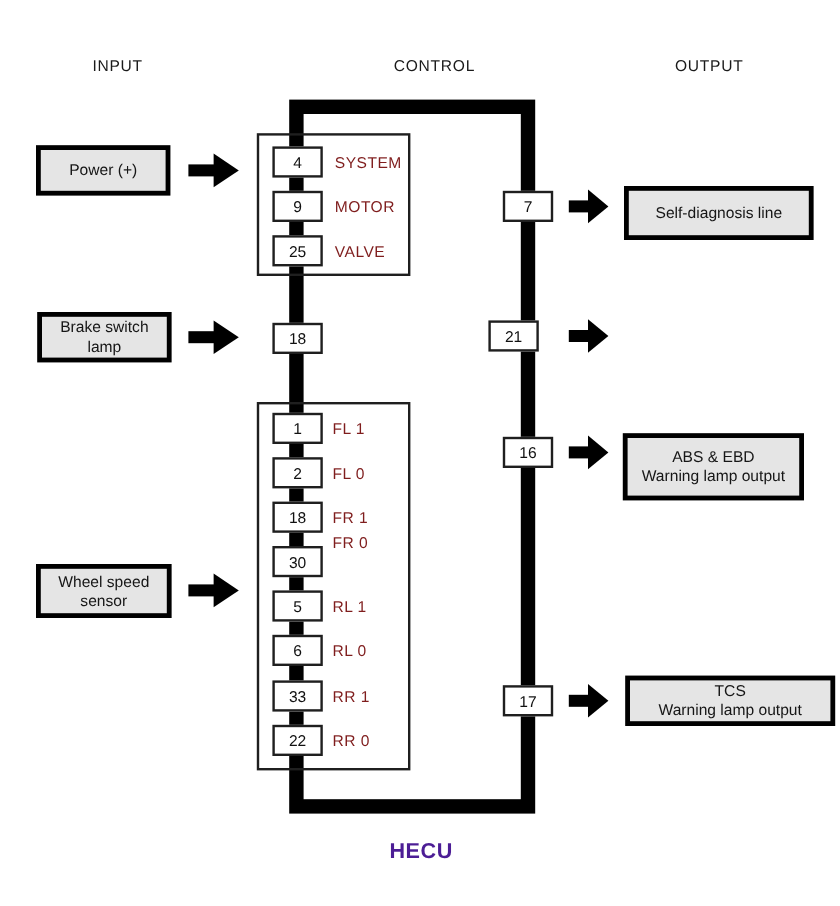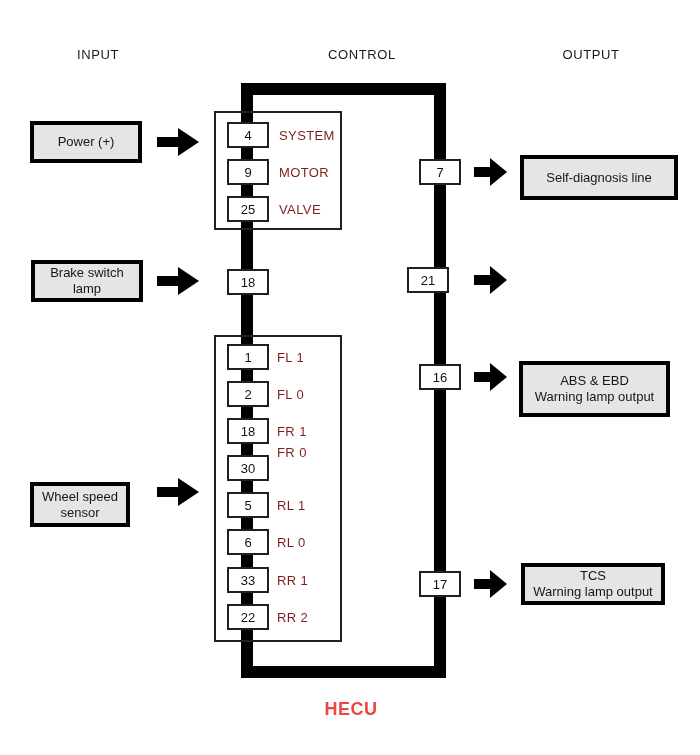--- a/index.html
+++ b/index.html
@@ -51,41 +51,41 @@
     border-top:14px solid transparent;border-bottom:14px solid transparent;
   }
   .arrow-l{width:42px;}
   .arrow-l .bar{width:22px;}
   .arrow-l .head{left:21px;border-left:21px solid #000;}
   .arrow-r{width:33px;}
   .arrow-r .bar{width:17px;}
   .arrow-r .head{left:16px;border-left:17px solid #000;}
   .hecu{
     position:absolute;left:241px;top:699px;width:220px;text-align:center;
-    font-size:18px;font-weight:bold;letter-spacing:.5px;color:#ef4444;
+    font-size:18px;font-weight:bold;letter-spacing:.5px;color:#4c1d95;
   }
 </style>
 </head>
 <body>
 
 <div id="canvas">
 
   <div class="hdr" style="left:56px;top:47px;width:84px">INPUT</div>
   <div class="hdr" style="left:320px;top:47px;width:84px">CONTROL</div>
   <div class="hdr" style="left:549px;top:47px;width:84px">OUTPUT</div>
 
   <div class="bigrect"></div>
 
   <div class="grp" style="left:214px;top:111px;width:128px;height:119px"></div>
   <div class="grp" style="left:214px;top:335px;width:128px;height:307px"></div>
 
   <div class="iobox" style="left:30px;top:121px;width:112px;height:42px">Power (+)</div>
   <div class="iobox" style="left:31px;top:260px;width:112px;height:42px">Brake switch
 lamp</div>
-  <div class="iobox" style="left:30px;top:482px;width:100px;height:45px">Wheel speed
+  <div class="iobox" style="left:30px;top:470px;width:113px;height:45px">Wheel speed
 sensor</div>
 
   <div class="arrow arrow-l" style="left:157px;top:128px">
       <span class="bar"></span>
       <span class="head"></span>
     </div>
   <div class="arrow arrow-l" style="left:157px;top:267px">
       <span class="bar"></span>
       <span class="head"></span>
     </div>
@@ -111,21 +111,21 @@
   <div class="pin" style="left:227px;top:529px">6</div>
   <div class="pin" style="left:227px;top:567px">33</div>
   <div class="pin" style="left:227px;top:604px">22</div>
   <div class="plabel" style="left:277px;top:344px">FL 1</div>
   <div class="plabel" style="left:277px;top:381px">FL 0</div>
   <div class="plabel" style="left:277px;top:418px">FR 1</div>
   <div class="plabel" style="left:277px;top:439px">FR 0</div>
   <div class="plabel" style="left:277px;top:492px">RL 1</div>
   <div class="plabel" style="left:277px;top:529px">RL 0</div>
   <div class="plabel" style="left:277px;top:567px">RR 1</div>
-  <div class="plabel" style="left:277px;top:604px">RR 2</div>
+  <div class="plabel" style="left:277px;top:604px">RR 0</div>
 
   <div class="pin" style="left:419px;top:159px">7</div>
   <div class="pin" style="left:407px;top:267px">21</div>
   <div class="pin" style="left:419px;top:364px">16</div>
   <div class="pin" style="left:419px;top:571px">17</div>
 
   <div class="arrow arrow-r" style="left:474px;top:158px">
       <span class="bar"></span>
       <span class="head"></span>
     </div>
@@ -138,18 +138,18 @@
       <span class="head"></span>
     </div>
   <div class="arrow arrow-r" style="left:474px;top:570px">
       <span class="bar"></span>
       <span class="head"></span>
     </div>
 
   <div class="iobox" style="left:520px;top:155px;width:158px;height:45px">Self-diagnosis line</div>
   <div class="iobox" style="left:519px;top:361px;width:151px;height:56px">ABS &amp; EBD
 Warning lamp output</div>
-  <div class="iobox" style="left:521px;top:563px;width:144px;height:42px">TCS
+  <div class="iobox" style="left:521px;top:563px;width:175px;height:42px">TCS
 Warning lamp output</div>
 
   <div class="hecu">HECU</div>
 
 </div>
 
 </body></html>

